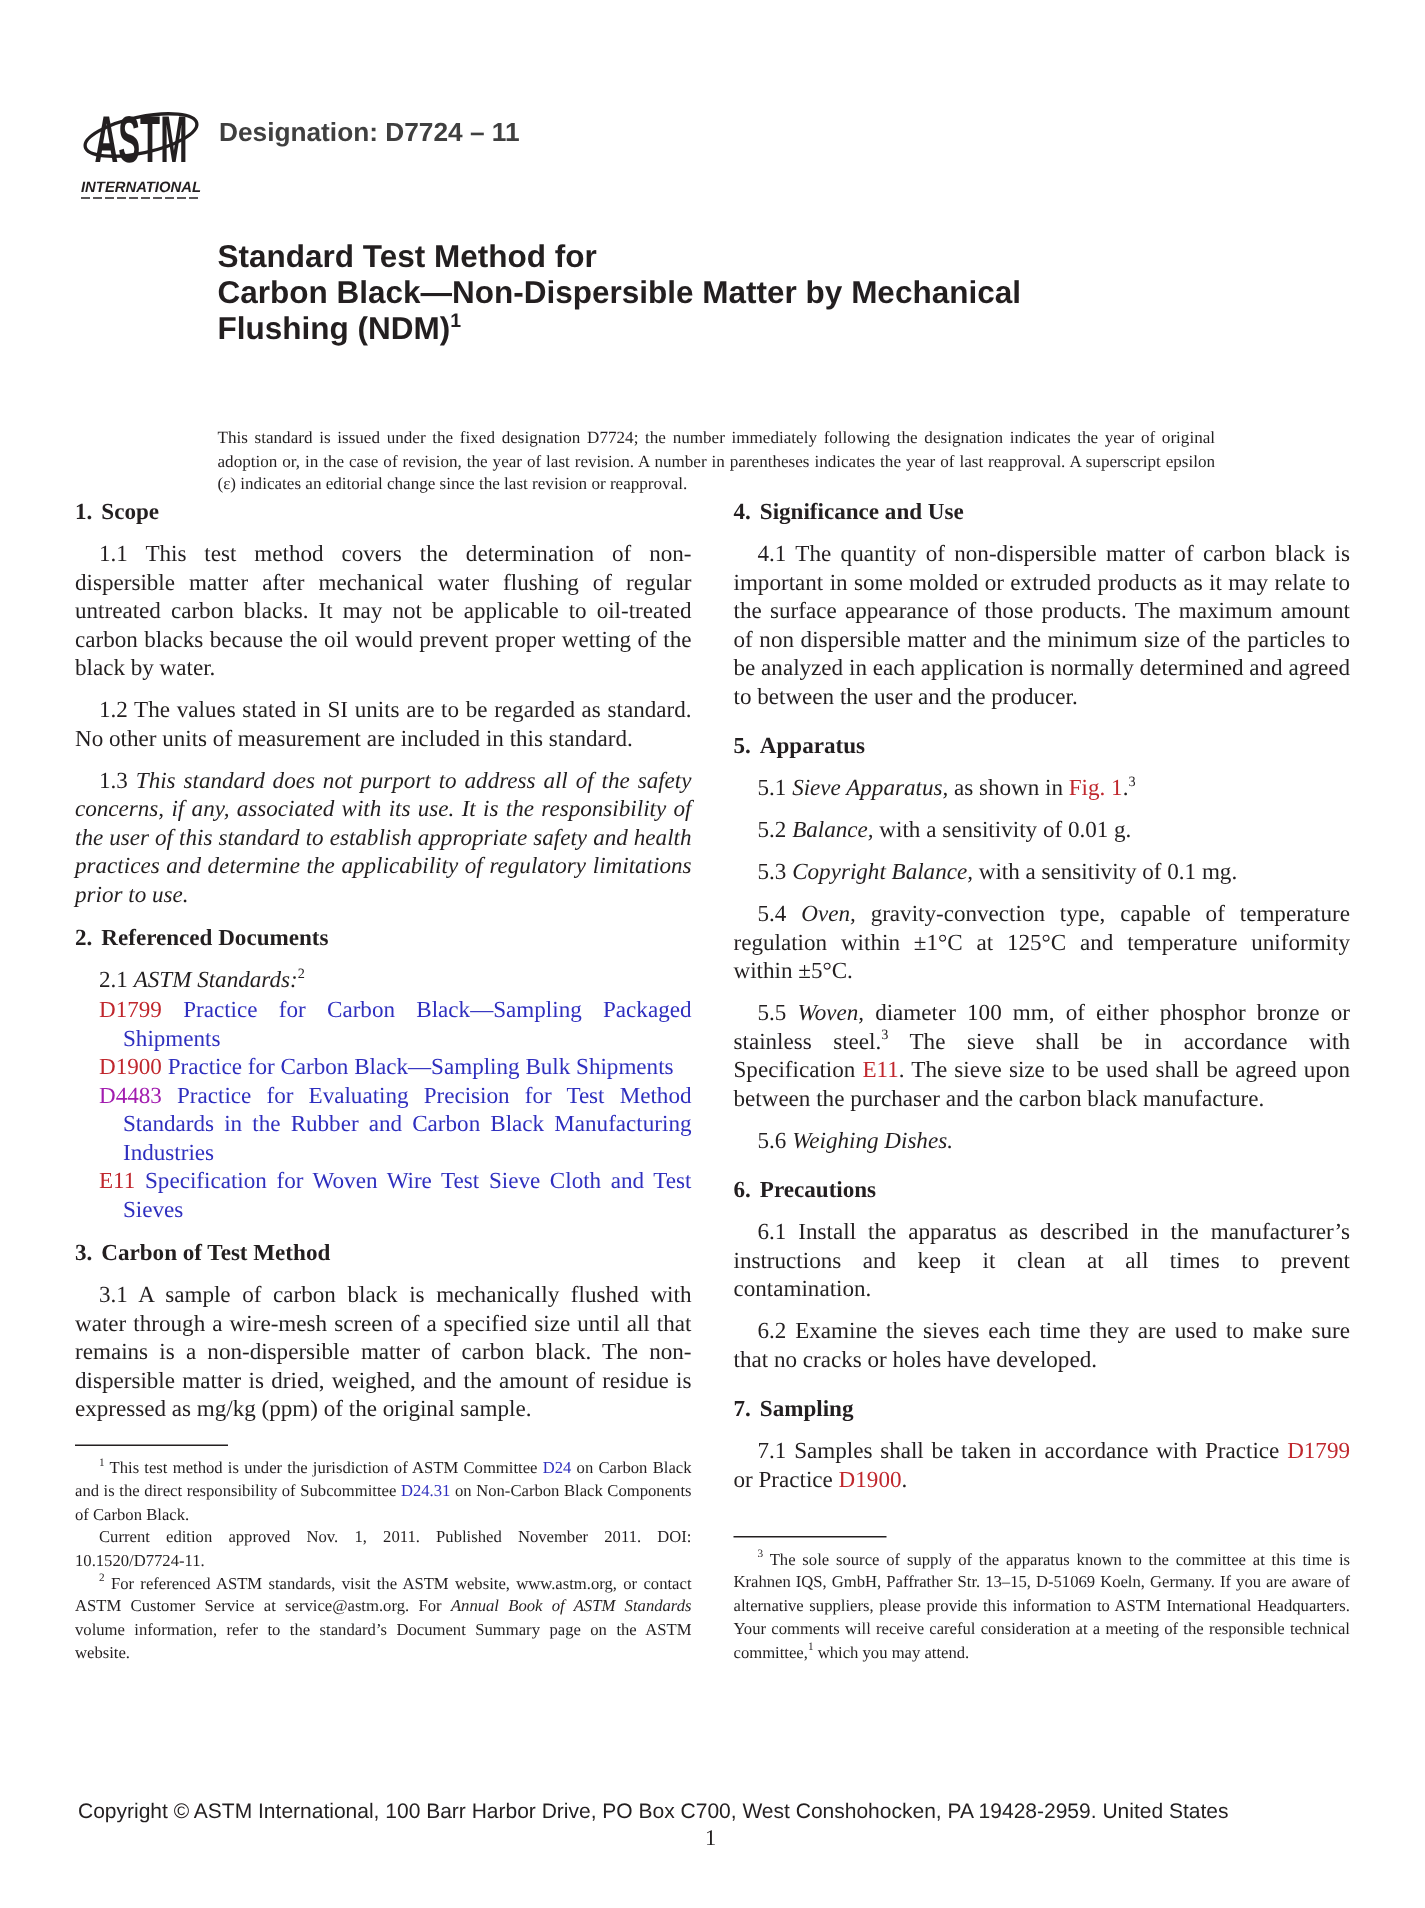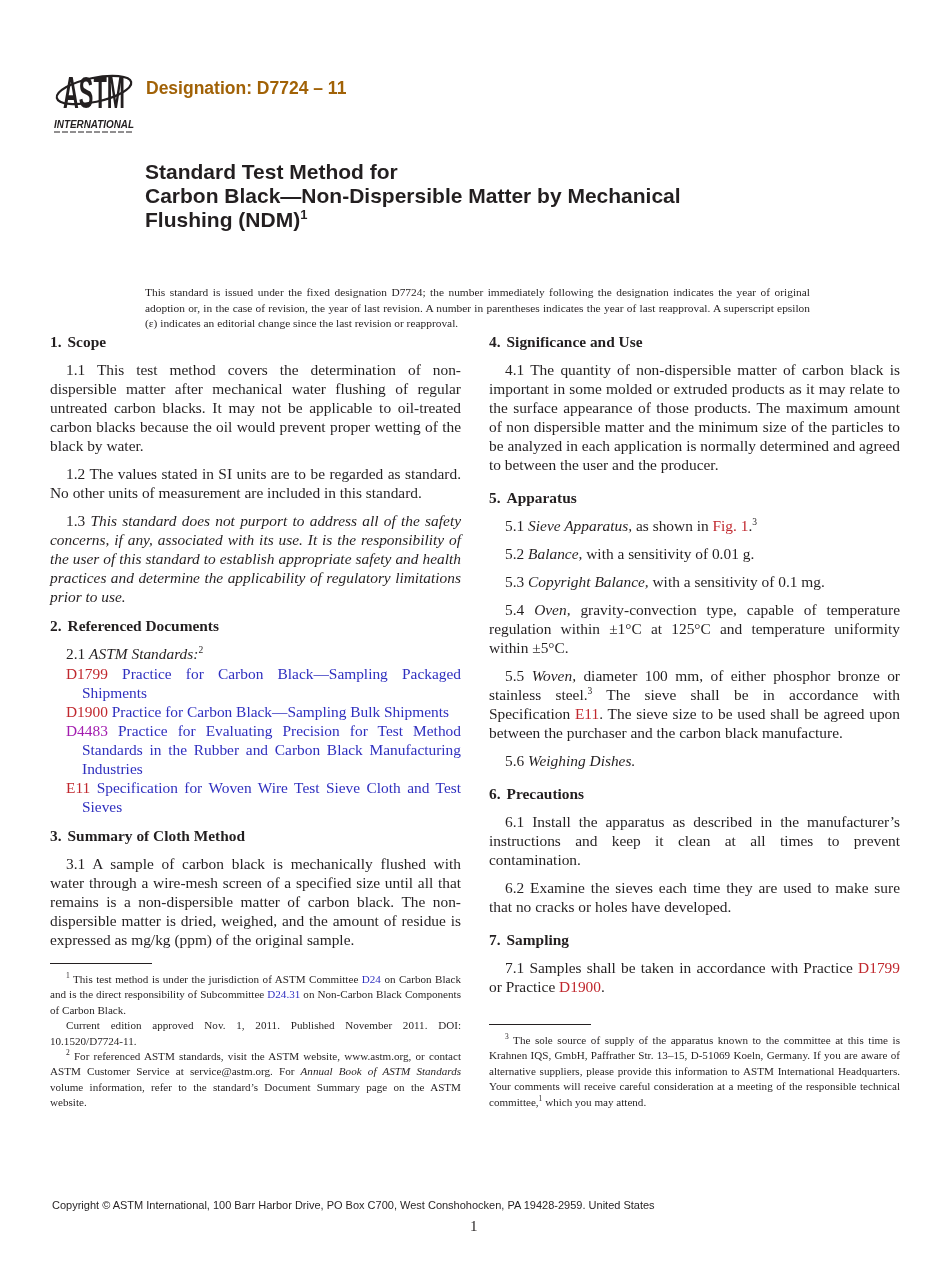--- a/index.html
+++ b/index.html
@@ -1,20 +1,20 @@
 <!DOCTYPE html>
 <html><head>
   <meta charset="utf-8">
   <style>
     * { box-sizing: border-box; margin: 0; padding: 0; }
     html, body { width: 950px; height: 1272px; background: #ffffff; }
     body { position: relative; font-family: "Liberation Serif", serif; color: #231f20; overflow: hidden; }
 
     .logo { position: absolute; left: 52px; top: 54px; width: 84px; height: 80px; }
-    .designation { position: absolute; left: 146px; top: 78px; font-family: "Liberation Sans", sans-serif; font-weight: bold; font-size: 17.5px; color: #a16207; }
+    .designation { position: absolute; left: 146px; top: 78px; font-family: "Liberation Sans", sans-serif; font-weight: bold; font-size: 17.5px; color: #404040; }
 
     .title-block { position: absolute; left: 145px; top: 160px; width: 700px; font-family: "Liberation Sans", sans-serif; font-weight: bold; font-size: 21px; line-height: 24px; color: #231f20; }
     .title-block sup { font-size: 13px; vertical-align: super; line-height: 0; }
 
     .issuance { position: absolute; left: 145px; top: 245px; width: 665px; font-size: 11.4px; line-height: 15.6px; text-align: justify; color: #231f20; margin-top: 40px; }
 
     .col { position: absolute; width: 411px; font-size: 15.4px; line-height: 19px; }
     .col-left { left: 50px; top: 332px; }
     .col-right { left: 489px; top: 332px; }
 
@@ -28,21 +28,21 @@
     .ref-item { padding-left: 32px; text-indent: -16px; text-align: justify; line-height: 19px; }
     .ref-intro { padding-left: 16px; line-height: 19px; margin-bottom: 1px; }
     .red { color: #c0272d; }
     .blue { color: #2f2fbf; }
     .black { color: #a21caf; }
 
     .fn-rule { width: 102px; height: 1px; background: #231f20; margin: 14px 0 8px 0; }
     .footnote { font-size: 11.1px; line-height: 15.4px; text-align: justify; text-indent: 16px; }
     .footnote sup { font-size: 7.5px; }
 
-    .copyright { position: absolute; left: 52px; top: 1199px; font-family: "Liberation Sans", sans-serif; font-size: 11px; color: #231f20; }
+    .copyright { position: absolute; left: 52px; top: 1199px; font-family: "Liberation Sans", sans-serif; font-size: 14px; color: #231f20; }
     .pagenum { position: absolute; left: 470px; top: 1218px; font-size: 15px; color: #231f20; }
 
     .link { cursor: pointer; }
   </style>
 </head>
 <body>
 
 <div class="logo">
   <svg width="84" height="80" viewBox="0 0 84 80">
     <ellipse cx="42" cy="36" rx="38" ry="12" fill="none" stroke="#231f20" stroke-width="2.2" transform="rotate(-12 42 36)"></ellipse>
@@ -73,21 +73,21 @@
   <div class="section">
     <div class="sec-head"><span class="num">2.</span><span>Referenced Documents</span></div>
     <div class="ref-intro"><span>2.1</span> <em>ASTM Standards:</em><sup class="link">2</sup></div>
     <div class="ref-item"><span class="red link">D1799</span> <span class="blue link">Practice for Carbon Black—Sampling Packaged Shipments</span></div>
     <div class="ref-item"><span class="red link">D1900</span> <span class="blue link">Practice for Carbon Black—Sampling Bulk Shipments</span></div>
     <div class="ref-item"><span class="black">D4483</span> <span class="blue link">Practice for Evaluating Precision for Test Method Standards in the Rubber and Carbon Black Manufacturing Industries</span></div>
     <div class="ref-item" style="margin-bottom:9px;"><span class="red link">E11</span> <span class="blue link">Specification for Woven Wire Test Sieve Cloth and Test Sieves</span></div>
   </div>
 
   <div class="section">
-    <div class="sec-head"><span class="num">3.</span><span>Summary of Cloth Method</span></div>
+    <div class="sec-head"><span class="num">3.</span><span>Carbon of Test Method</span></div>
     <p class="para">3.1 A sample of carbon black is mechanically flushed with water through a wire-mesh screen of a specified size until all that remains is a non-dispersible matter of carbon black. The non-dispersible matter is dried, weighed, and the amount of residue is expressed as mg/kg (ppm) of the original sample.</p>
   </div>
 
   <div class="fn-rule"></div>
   <p class="footnote"><sup>1</sup><span> This test method is under the jurisdiction of ASTM Committee </span><span class="blue link">D24</span><span> on Carbon Black and is the direct responsibility of Subcommittee </span><span class="blue link">D24.31</span><span> on Non-Carbon Black Components of Carbon Black.</span></p>
   <p class="footnote">Current edition approved Nov. 1, 2011. Published November 2011. DOI: 10.1520/D7724-11.</p>
   <p class="footnote"><sup>2</sup><span> For referenced ASTM standards, visit the ASTM website, www.astm.org, or contact ASTM Customer Service at service@astm.org. For </span><em>Annual Book of ASTM Standards</em><span> volume information, refer to the standard’s Document Summary page on the ASTM website.</span></p>
 </div>
 
 <div class="col col-right">

